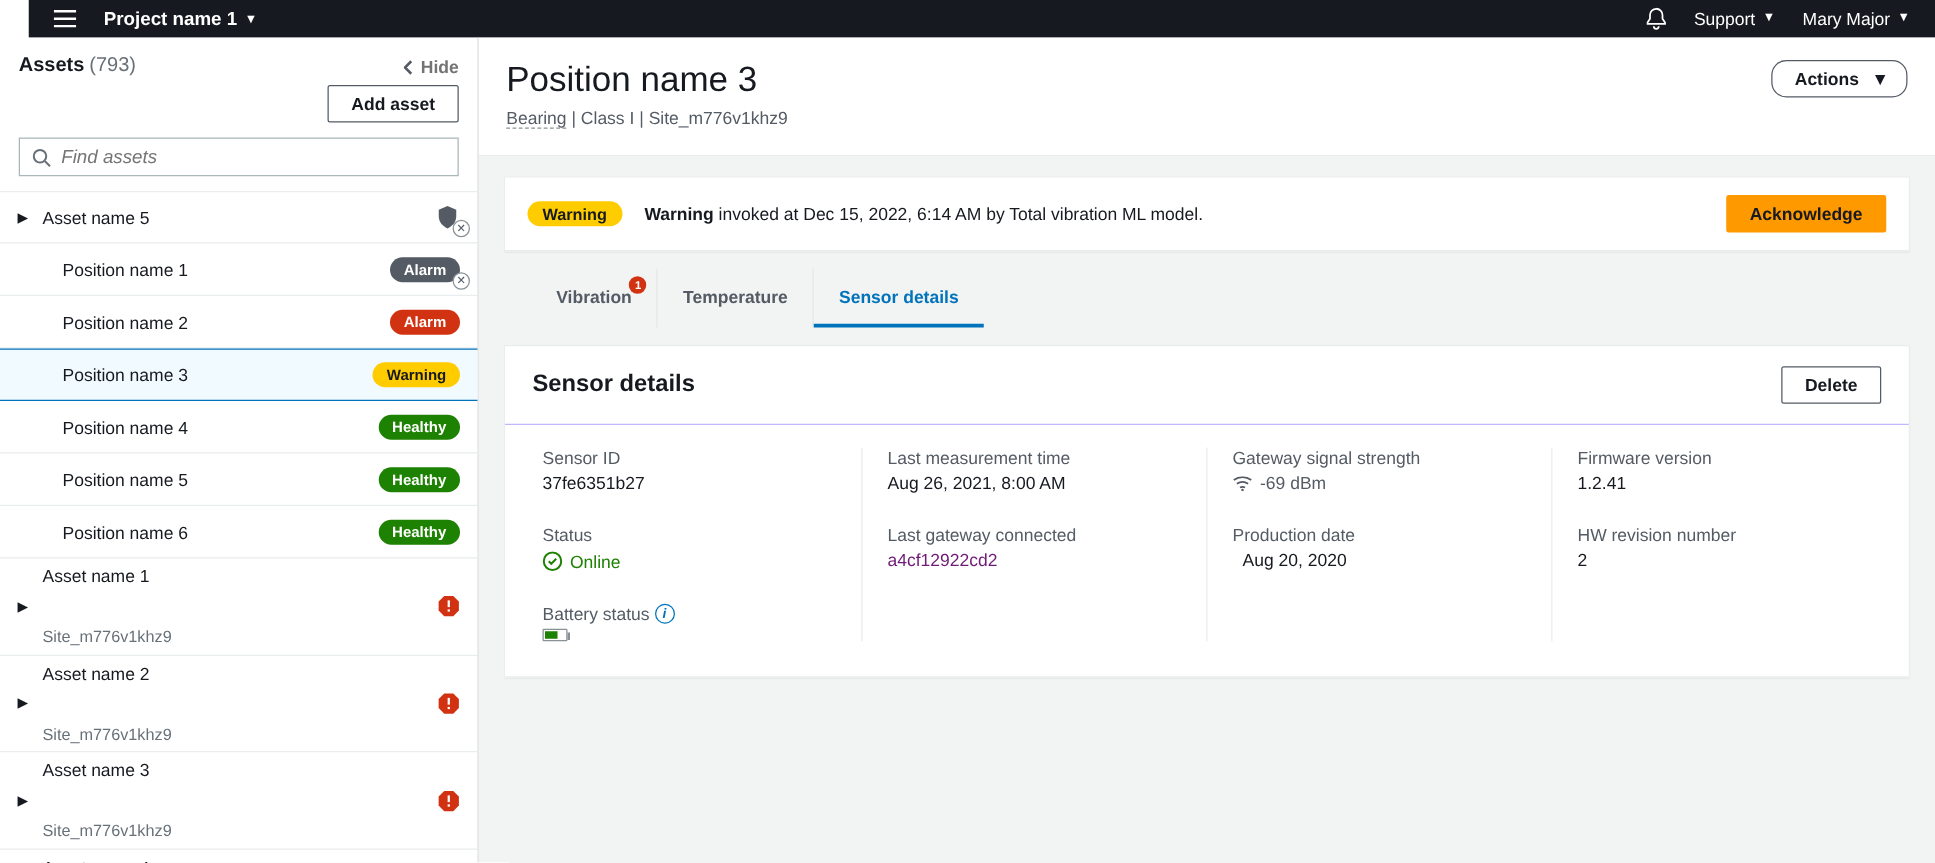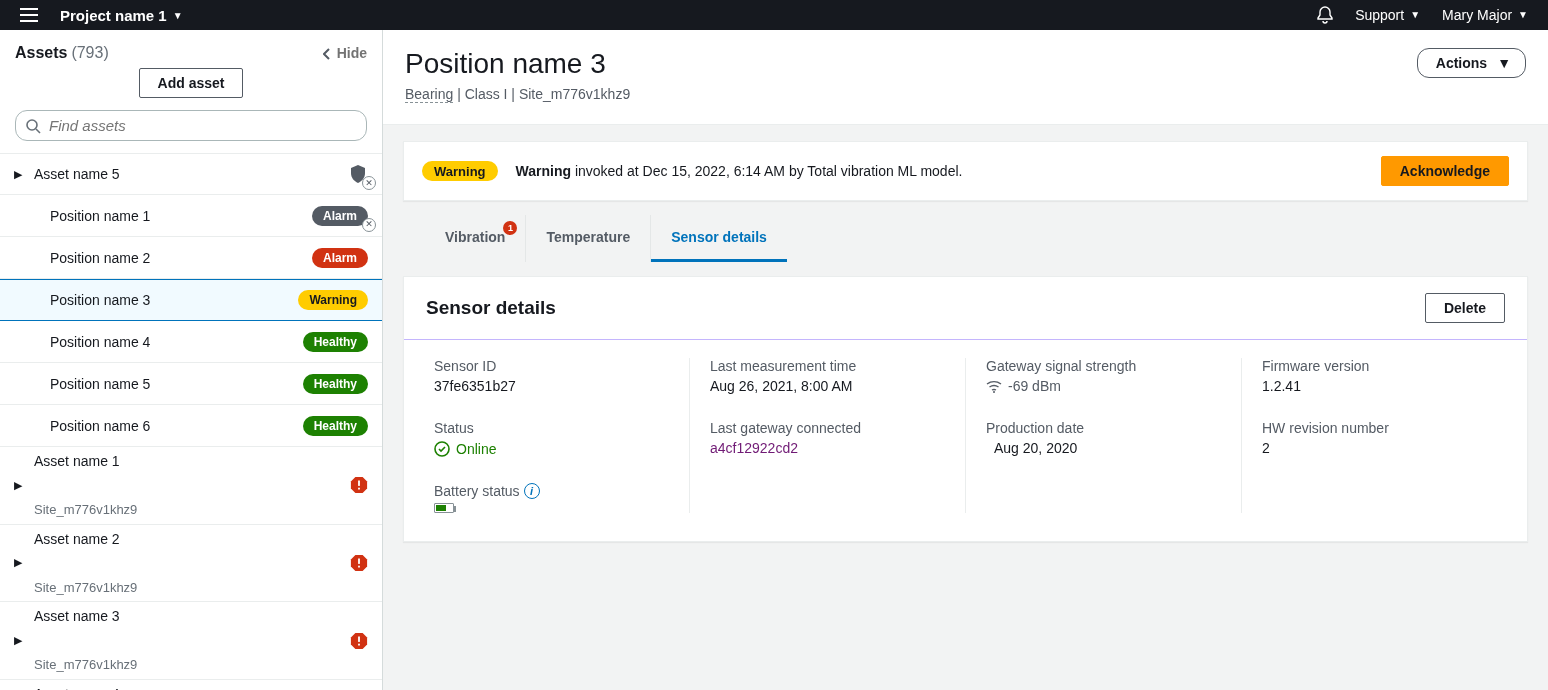--- a/index.html
+++ b/index.html
@@ -1,35 +1,35 @@
 <!DOCTYPE html>
 <html><head>
 <meta charset="utf-8">
 <style>
 * { box-sizing: border-box; margin: 0; padding: 0; }
 html, body { height: 100%; font-family: "Amazon Ember", "Helvetica Neue", Arial, sans-serif; font-size: 14px; color: #16191f; background:#fff; }
 .app { display:flex; flex-direction:column; height:690px; width:1548px; overflow:hidden; }
-.topnav { background:#16191f; color:#fff; height:30px; display:flex; align-items:center; padding:0 20px; font-size:14px; justify-content:space-between; }
+.topnav { background:#16191f; color:#fff; height:30px; display:flex; align-items:center; padding:0 20px; font-size:14px; justify-content:space-between;margin-left:23px; }
 .topnav .left, .topnav .right { display:flex; align-items:center; gap:22px; }
 .menu-icon svg { display:block; }
 .proj { display:flex; align-items:center; gap:8px; font-weight:700; font-size:15px; }
 .caret-down { font-size:10px; }
 .topnav-link { display:flex; align-items:center; gap:6px; cursor:pointer; }
 .body { flex:1; display:flex; overflow:hidden; }
 .sidebar { width:383px; border-right:1px solid #d5dbdb; display:flex; flex-direction:column; background:#fff; }
 .side-head { padding:14px 15px 6px 15px; display:flex; align-items:center; justify-content:space-between; }
 .side-title { font-size:16px; font-weight:700; }
 .side-count { color:#687078; font-weight:400; }
 .hide-btn { display:flex; align-items:center; gap:6px; color:#737373; font-weight:700; cursor:pointer; }
-.side-addrow { padding:0 15px 12px 15px; display:flex; justify-content:center; }
+.side-addrow { padding:0 15px 12px 15px; display:flex; justify-content:flex-end; }
 .btn { border:1px solid #545b64; background:#fff; padding:6px 18px; border-radius:2px; font-weight:700; cursor:pointer; font-size:14px; color:#16191f; }
 .btn.primary { background:#ff9900; border-color:#ff9900; color:#16191f; }
 .btn.with-caret { padding-right:14px; display:inline-flex; align-items:center; gap:10px;border-radius:12px; }
 .search-wrap { padding:0 15px 12px 15px; }
-.search { display:flex; align-items:flex-start; gap:8px; border:1px solid #aab7b8; padding:6px 10px; border-radius:12px; color:#687078; }
+.search { display:flex; align-items:flex-start; gap:8px; border:1px solid #aab7b8; padding:6px 10px; border-radius:0; color:#687078; }
 .search input { border:none; outline:none; flex:1; font-size:15px; font-style:italic; color:#687078; background:transparent; }
 .tree { overflow:auto; flex:1; }
 .row { display:flex; align-items:center; justify-content:space-between; padding:0 14px; min-height:42px; border-bottom:1px solid #eaeded; cursor:pointer; }
 .row.first { border-top:1px solid #eaeded; }
 .row .rl { display:flex; align-items:center; gap:8px; }
 .tri { font-size:11px; color:#16191f; width:12px; }
 .row.child .rl { padding-left:36px; }
 .row.selected { background:#f1faff; border-top:1px solid #0073bb; border-bottom:1px solid #0073bb; }
 .row .sub { color:#687078; font-size:13px; line-height:1.2; }
 .row.twoline { padding-top:6px; padding-bottom:6px; }

